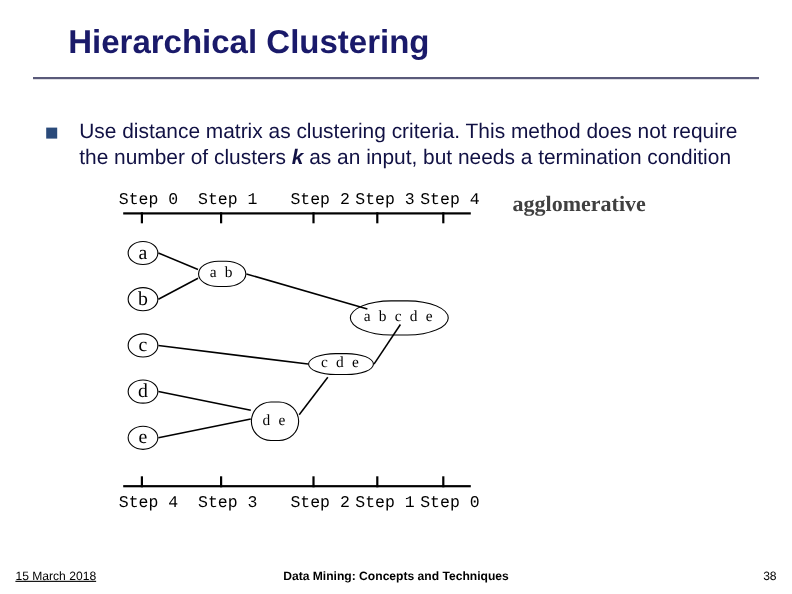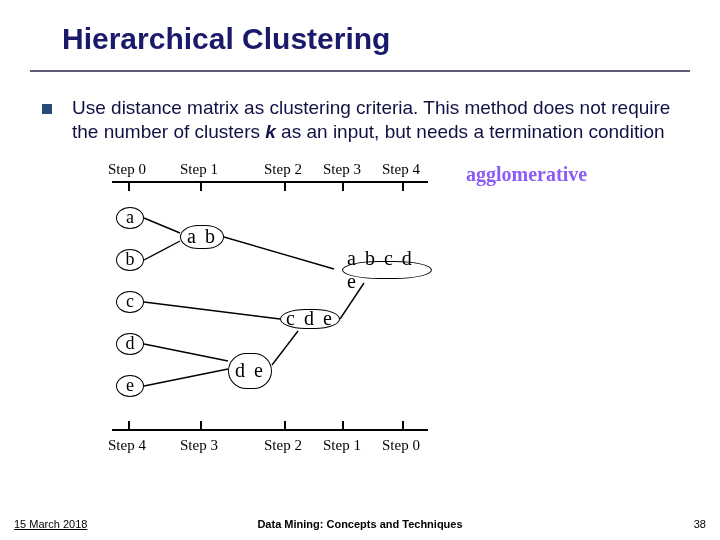--- a/index.html
+++ b/index.html
@@ -16,21 +16,21 @@
     color: #1a1a6a;
     padding: 22px 0 0 62px;
     font-weight: bold;
   }
   .title-rule {
     margin: 14px 30px 0 30px;
     border: none;
     border-top: 2px solid #5a5a7a;
   }
   .body {
-    padding: 24px 42px 0 42px;
+    padding: 36px 42px 0 42px;
   }
   .bullet-row {
     display: flex;
     align-items: flex-start;
     gap: 20px;
   }
   .bullet {
     width: 10px;
     height: 10px;
     background: #2a4a7a;
@@ -45,21 +45,21 @@
   .bullet-text .kvar { font-style: italic; font-weight: bold; }
   .diagram {
     position: relative;
     margin: 16px 0 0 56px;
     width: 600px;
     height: 310px;
   }
   .step-top, .step-bot {
     position: absolute;
     font-size: 15px;
-    font-family: Liberation Serif, serif;
+    font-family: Liberation Mono, monospace;
     color: #000;
     white-space: nowrap;
   }
   .tick-top, .tick-bot {
     position: absolute;
     width: 2px;
     height: 10px;
     background: #000;
   }
   .axis-top {
@@ -75,21 +75,21 @@
     top: 268px;
     left: 14px;
     width: 316px;
     height: 2px;
     background: #000;
   }
   .node {
     position: absolute;
     border: 1.5px solid #000;
     border-radius: 50% / 60%;
-    font-size: 20px;
+    font-size: 14px;
     font-family: Georgia, 'Times New Roman', serif;
     display: flex;
     align-items: center;
     justify-content: center;
     letter-spacing: 2px;
     padding: 0 4px;
     background: #fff;
   }
   .leaf {
     position: absolute;
@@ -102,21 +102,21 @@
     display: flex;
     align-items: center;
     justify-content: center;
     background: #fff;
   }
   .label-right {
     position: absolute;
     font-size: 20px;
     font-family: Georgia, 'Times New Roman', serif;
     font-weight: bold;
-    color: #8b5cf6;
+    color: #404040;
     text-align: center;
     line-height: 1.15;
   }
   .svglines {
     position: absolute;
     top: 0; left: 0;
     width: 600px;
     height: 310px;
     pointer-events: none;
   }
@@ -176,21 +176,21 @@
 
     <div class="leaf" style="top:46px;left:18px">a</div>
     <div class="leaf" style="top:88px;left:18px">b</div>
     <div class="leaf" style="top:130px;left:18px">c</div>
     <div class="leaf" style="top:172px;left:18px">d</div>
     <div class="leaf" style="top:214px;left:18px">e</div>
 
     <div class="node" style="top:64px;left:82px;width:44px;height:24px">a b</div>
     <div class="node" style="top:192px;left:130px;width:44px;height:36px">d e</div>
     <div class="node" style="top:148px;left:182px;width:60px;height:20px">c d e</div>
-    <div class="node" style="top:100px;left:244px;width:90px;height:18px">a b c d e</div>
+    <div class="node" style="top:100px;left:220px;width:90px;height:32px">a b c d e</div>
 
     <svg class="svglines">
       <line x1="46" y1="57" x2="82" y2="72" stroke="#000" stroke-width="1.4"></line>
       <line x1="46" y1="99" x2="82" y2="80" stroke="#000" stroke-width="1.4"></line>
       <line x1="46" y1="183" x2="130" y2="200" stroke="#000" stroke-width="1.4"></line>
       <line x1="46" y1="225" x2="130" y2="208" stroke="#000" stroke-width="1.4"></line>
       <line x1="46" y1="141" x2="182" y2="158" stroke="#000" stroke-width="1.4"></line>
       <line x1="174" y1="204" x2="200" y2="170" stroke="#000" stroke-width="1.4"></line>
       <line x1="126" y1="76" x2="236" y2="108" stroke="#000" stroke-width="1.4"></line>
       <line x1="242" y1="158" x2="266" y2="122" stroke="#000" stroke-width="1.4"></line>

